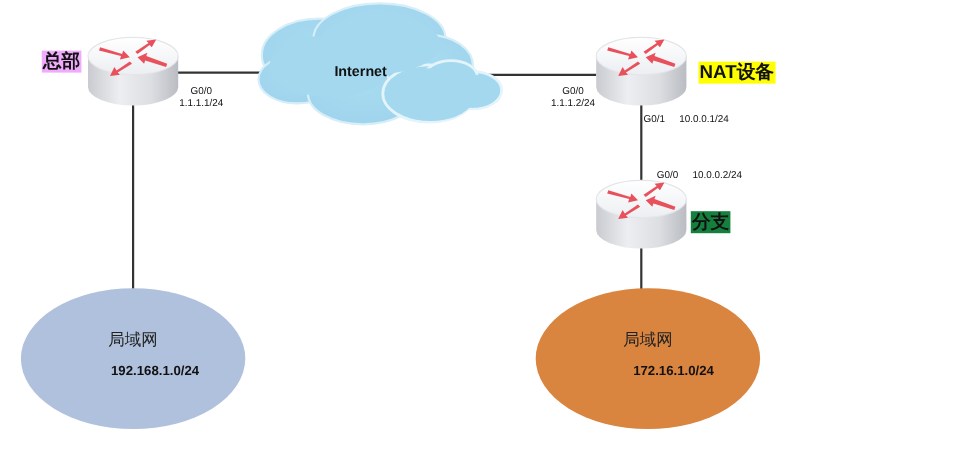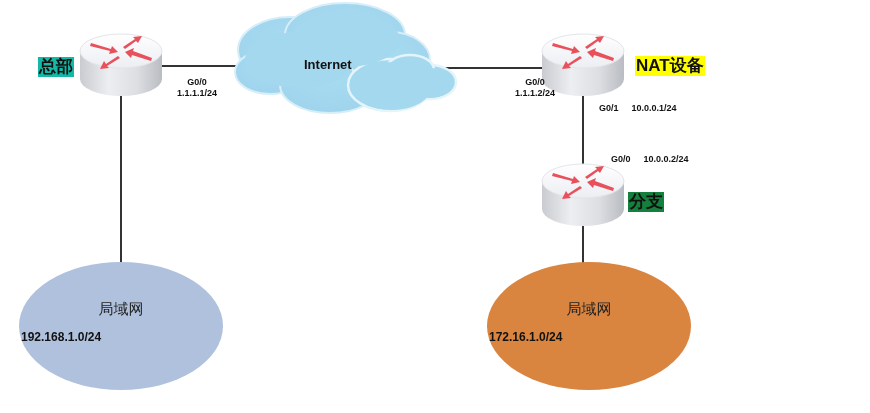--- a/index.html
+++ b/index.html
@@ -1,24 +1,24 @@
 <!DOCTYPE html>
 <html><head>
   <meta charset="utf-8">
   <style>
     html, body { margin: 0; padding: 0; background: #ffffff; }
     body { width: 870px; height: 413px; position: relative; overflow: hidden;
            font-family: "Liberation Sans", "DejaVu Sans", sans-serif; }
     #diagram { position: absolute; left: 0; top: 0; }
-    .lbl { position: absolute; font-weight: bold; color: #111; white-space: nowrap; margin-left: 14px; }
+    .lbl { position: absolute; font-weight: normal; color: #111; white-space: nowrap; }
     .iface { font-size: 9px; line-height: 11px; text-align: center; }
     .hl { position: absolute; font-weight: bold; font-size: 17px; background: #ffff00; color: #111;
           padding: 0 1px; line-height: 20px; white-space: nowrap; }
     .lan-name { position: absolute; font-size: 15px; color: #222; text-align: center; width: 200px; }
-    .lan-net { position: absolute; font-size: 12px; font-weight: bold; color: #111; text-align: left; width: 160px; }
+    .lan-net { position: absolute; font-size: 12px; font-weight: bold; color: #111; text-align: right; width: 160px; }
     .cloud-label { position: absolute; font-size: 13px; font-weight: bold; color: #111; }
   </style>
 </head>
 <body>
 
 <svg id="diagram" width="870" height="413" viewBox="0 0 870 413">
   <defs>
     <linearGradient id="routerSide" x1="0" y1="0" x2="1" y2="0">
       <stop offset="0" stop-color="#c9cbd0"></stop>
       <stop offset="0.35" stop-color="#eceef1"></stop>
@@ -83,21 +83,21 @@
   <use href="#router" x="121" y="67"></use>
   <use href="#router" x="583" y="67"></use>
   <use href="#router" x="583" y="197"></use>
 
   <ellipse cx="121" cy="326" rx="102" ry="64" fill="#b0c1dd"></ellipse>
   <ellipse cx="589" cy="326" rx="102" ry="64" fill="#d9843f"></ellipse>
 </svg>
 
 <div class="cloud-label" style="left:304px; top:57px;">Internet</div>
 
-<div class="hl" style="left: 38px; top: 57px; background: #14b8a6;">总部</div>
+<div class="hl" style="left: 38px; top: 46px; background: #f0abfc;">总部</div>
 <div class="hl" style="left: 635px; top: 56px; background: rgb(255, 255, 0);">NAT设备</div>
 <div class="hl" style="left: 628px; top: 192px; background: #15803d;">分支</div>
 
 <div class="lbl iface" style="left:160px; top:77px; width:46px;">
   <div>G0/0</div>
   <div>1.1.1.1/24</div>
 </div>
 
 <div class="lbl iface" style="left:496px; top:77px; width:50px;">
   <div>G0/0</div>

